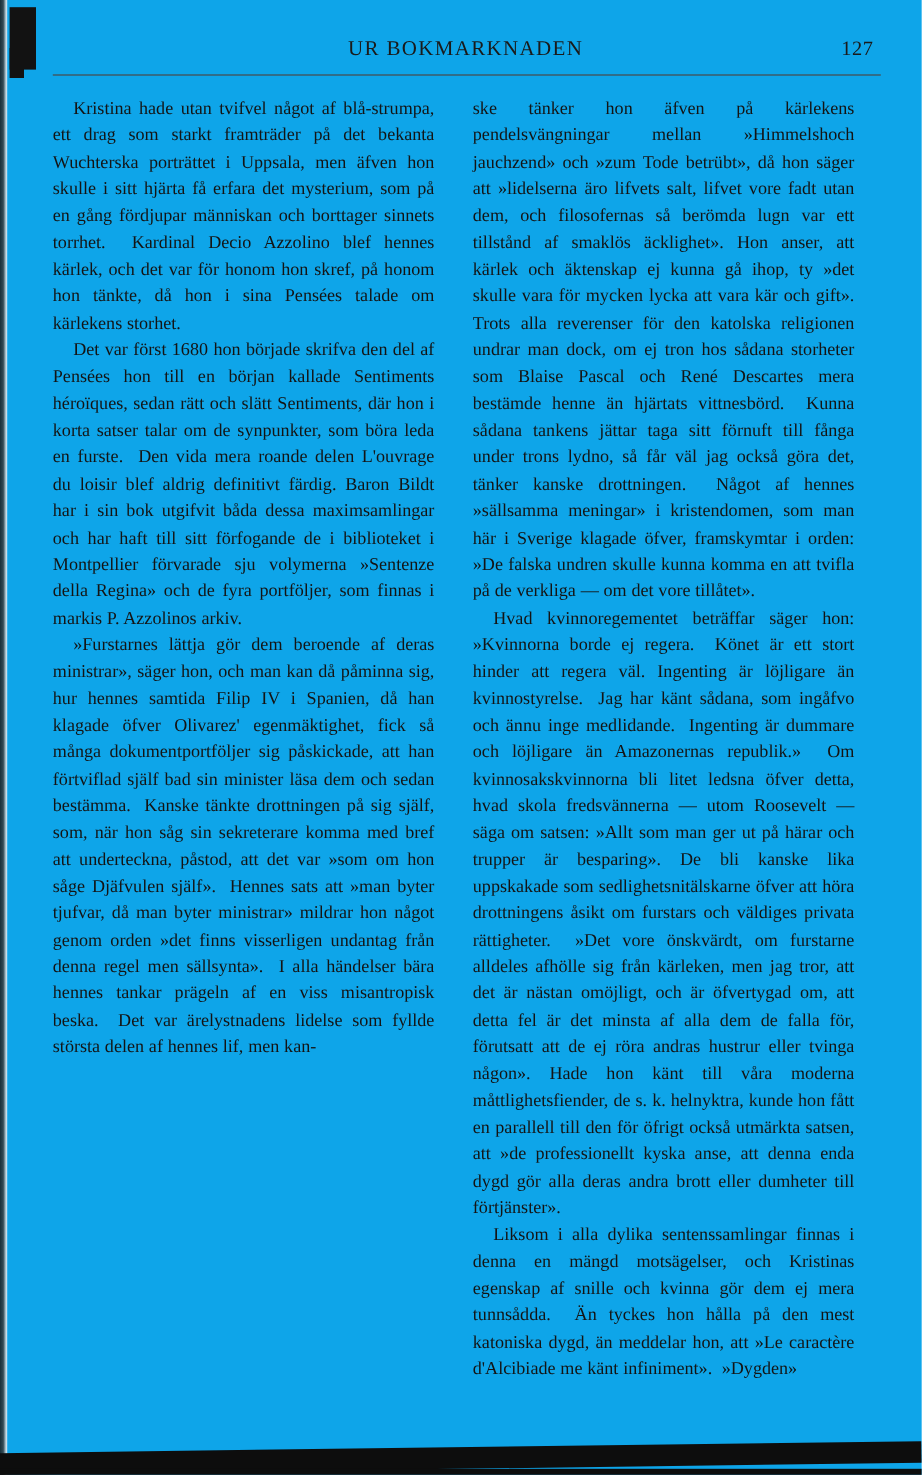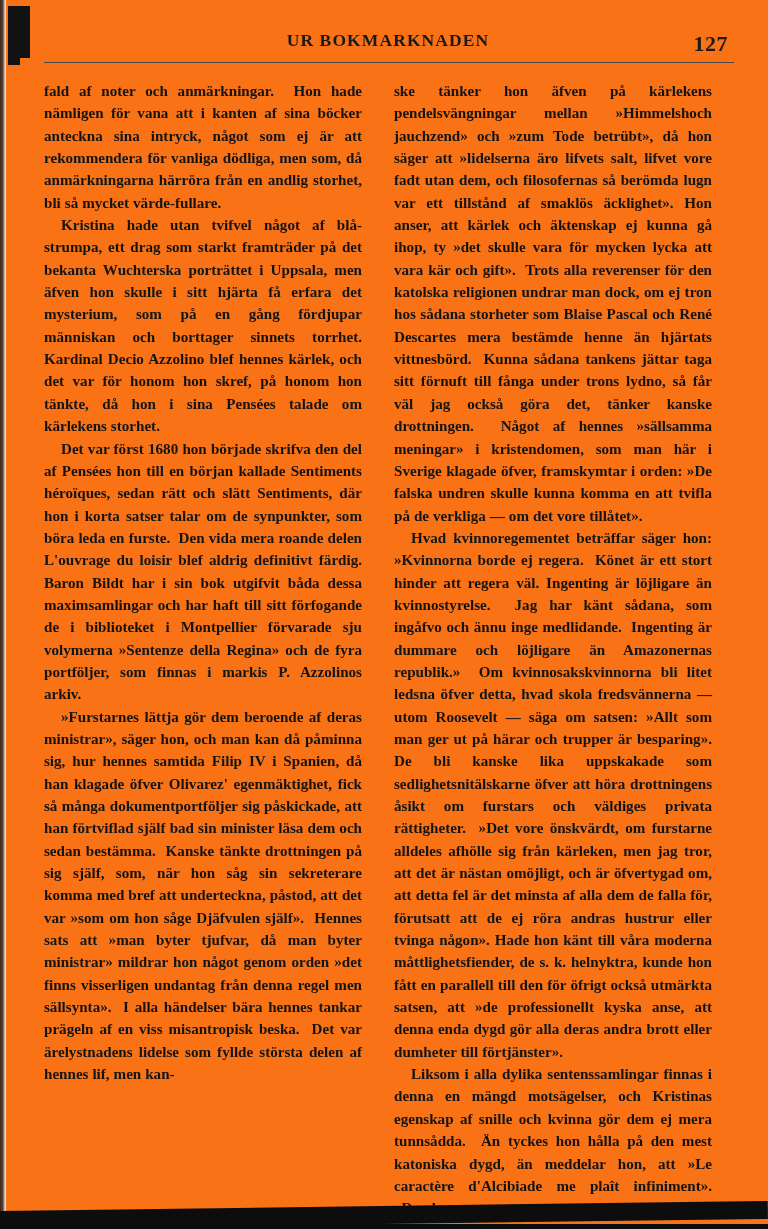--- a/index.html
+++ b/index.html
@@ -48,22 +48,21 @@
     left: 0; bottom: 0;
     width: 768px; height: 5px;
     background: #0d0d0d;
   }
 
   
   .page {
     position: absolute;
     left: 0; top: 0;
     width: 768px; height: 1229px;
-    background: #f97316;
-    font-weight: bold;
+    background: #0ea5e9;
   }
 
   .running-head {
     position: absolute;
     left: 44px;
     top: 30px;
     width: 688px;
     height: 26px;
   }
   .head-title {
@@ -72,21 +71,21 @@
     text-align: center;
     font-size: 17.5px;
     letter-spacing: 1.1px;
     font-variant: small-caps;
     color: #1a1a1a;
   }
   .head-folio {
     position: absolute;
     right: 4px;
     top: 1px;
-    font-size: 22px;
+    font-size: 17px;
     letter-spacing: .5px;
     color: #1a1a1a;
     margin-left: 48px;
   }
   .head-rule {
     position: absolute;
     left: 44px;
     top: 62px;
     width: 690px;
     height: 1px;
@@ -130,30 +129,29 @@
 
   <div class="running-head">
     <div class="head-title">UR BOKMARKNADEN</div>
     <div class="head-folio">127</div>
   </div>
   <div class="head-rule"></div>
 
   <div class="columns">
 
     <div class="col">
-      <p class="para lines">fald af noter och anmärkningar.  Hon hade nämligen för vana att i kanten af sina böcker anteckna sina intryck, något som ej är att rekommendera för vanliga dödliga, men som, då anmärkningarna härröra från en andlig storhet, bli så mycket värde-fullare.</p>
       <p class="para indent lines">Kristina hade utan tvifvel något af blå-strumpa, ett drag som starkt framträder på det bekanta Wuchterska porträttet i Uppsala, men äfven hon skulle i sitt hjärta få erfara det mysterium, som på en gång fördjupar människan och borttager sinnets torrhet.  Kardinal Decio Azzolino blef hennes kärlek, och det var för honom hon skref, på honom hon tänkte, då hon i sina Pensées talade om kärlekens storhet.</p>
       <p class="para indent lines">Det var först 1680 hon började skrifva den del af Pensées hon till en början kallade Sentiments héroïques, sedan rätt och slätt Sentiments, där hon i korta satser talar om de synpunkter, som böra leda en furste.  Den vida mera roande delen L'ouvrage du loisir blef aldrig definitivt färdig. Baron Bildt har i sin bok utgifvit båda dessa maximsamlingar och har haft till sitt förfogande de i biblioteket i Montpellier förvarade sju volymerna »Sentenze della Regina» och de fyra portföljer, som finnas i markis P. Azzolinos arkiv.</p>
       <p class="para indent lines">»Furstarnes lättja gör dem beroende af deras ministrar», säger hon, och man kan då påminna sig, hur hennes samtida Filip IV i Spanien, då han klagade öfver Olivarez' egenmäktighet, fick så många dokumentportföljer sig påskickade, att han förtviflad själf bad sin minister läsa dem och sedan bestämma.  Kanske tänkte drottningen på sig själf, som, när hon såg sin sekreterare komma med bref att underteckna, påstod, att det var »som om hon såge Djäfvulen själf».  Hennes sats att »man byter tjufvar, då man byter ministrar» mildrar hon något genom orden »det finns visserligen undantag från denna regel men sällsynta».  I alla händelser bära hennes tankar prägeln af en viss misantropisk beska.  Det var ärelystnadens lidelse som fyllde största delen af hennes lif, men kan-</p>
     </div>
 
     <div class="col">
       <p class="para lines">ske tänker hon äfven på kärlekens pendelsvängningar mellan »Himmelshoch jauchzend» och »zum Tode betrübt», då hon säger att »lidelserna äro lifvets salt, lifvet vore fadt utan dem, och filosofernas så berömda lugn var ett tillstånd af smaklös äcklighet». Hon anser, att kärlek och äktenskap ej kunna gå ihop, ty »det skulle vara för mycken lycka att vara kär och gift».  Trots alla reverenser för den katolska religionen undrar man dock, om ej tron hos sådana storheter som Blaise Pascal och René Descartes mera bestämde henne än hjärtats vittnesbörd.  Kunna sådana tankens jättar taga sitt förnuft till fånga under trons lydno, så får väl jag också göra det, tänker kanske drottningen.  Något af hennes »sällsamma meningar» i kristendomen, som man här i Sverige klagade öfver, framskymtar i orden: »De falska undren skulle kunna komma en att tvifla på de verkliga — om det vore tillåtet».</p>
       <p class="para indent lines">Hvad kvinnoregementet beträffar säger hon: »Kvinnorna borde ej regera.  Könet är ett stort hinder att regera väl. Ingenting är löjligare än kvinnostyrelse.  Jag har känt sådana, som ingåfvo och ännu inge medlidande.  Ingenting är dummare och löjligare än Amazonernas republik.»  Om kvinnosakskvinnorna bli litet ledsna öfver detta, hvad skola fredsvännerna — utom Roosevelt — säga om satsen: »Allt som man ger ut på härar och trupper är besparing». De bli kanske lika uppskakade som sedlighetsnitälskarne öfver att höra drottningens åsikt om furstars och väldiges privata rättigheter.  »Det vore önskvärdt, om furstarne alldeles afhölle sig från kärleken, men jag tror, att det är nästan omöjligt, och är öfvertygad om, att detta fel är det minsta af alla dem de falla för, förutsatt att de ej röra andras hustrur eller tvinga någon». Hade hon känt till våra moderna måttlighetsfiender, de s. k. helnyktra, kunde hon fått en parallell till den för öfrigt också utmärkta satsen, att »de professionellt kyska anse, att denna enda dygd gör alla deras andra brott eller dumheter till förtjänster».</p>
-      <p class="para indent lines">Liksom i alla dylika sentenssamlingar finnas i denna en mängd motsägelser, och Kristinas egenskap af snille och kvinna gör dem ej mera tunnsådda.  Än tyckes hon hålla på den mest katoniska dygd, än meddelar hon, att »Le caractère d'Alcibiade me plaît infiniment».  »Dygden»</p>
+      <p class="para indent lines">Liksom i alla dylika sentenssamlingar finnas i denna en mängd motsägelser, och Kristinas egenskap af snille och kvinna gör dem ej mera tunnsådda.  Än tyckes hon hålla på den mest katoniska dygd, än meddelar hon, att »Le caractère d'Alcibiade me känt infiniment».  »Dygden»</p>
     </div>
 
   </div>
 </div>
 
 <div class="scan-edge-left"></div>
 <div class="scan-corner-top"></div>
 <div class="scan-corner-top2"></div>
 <div class="scan-edge-bottom"></div>
 <div class="scan-edge-bottom2"></div>

